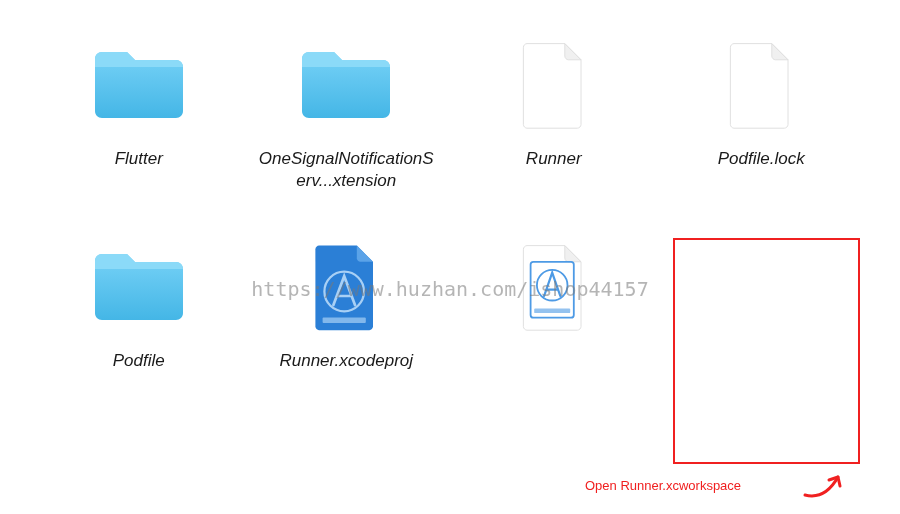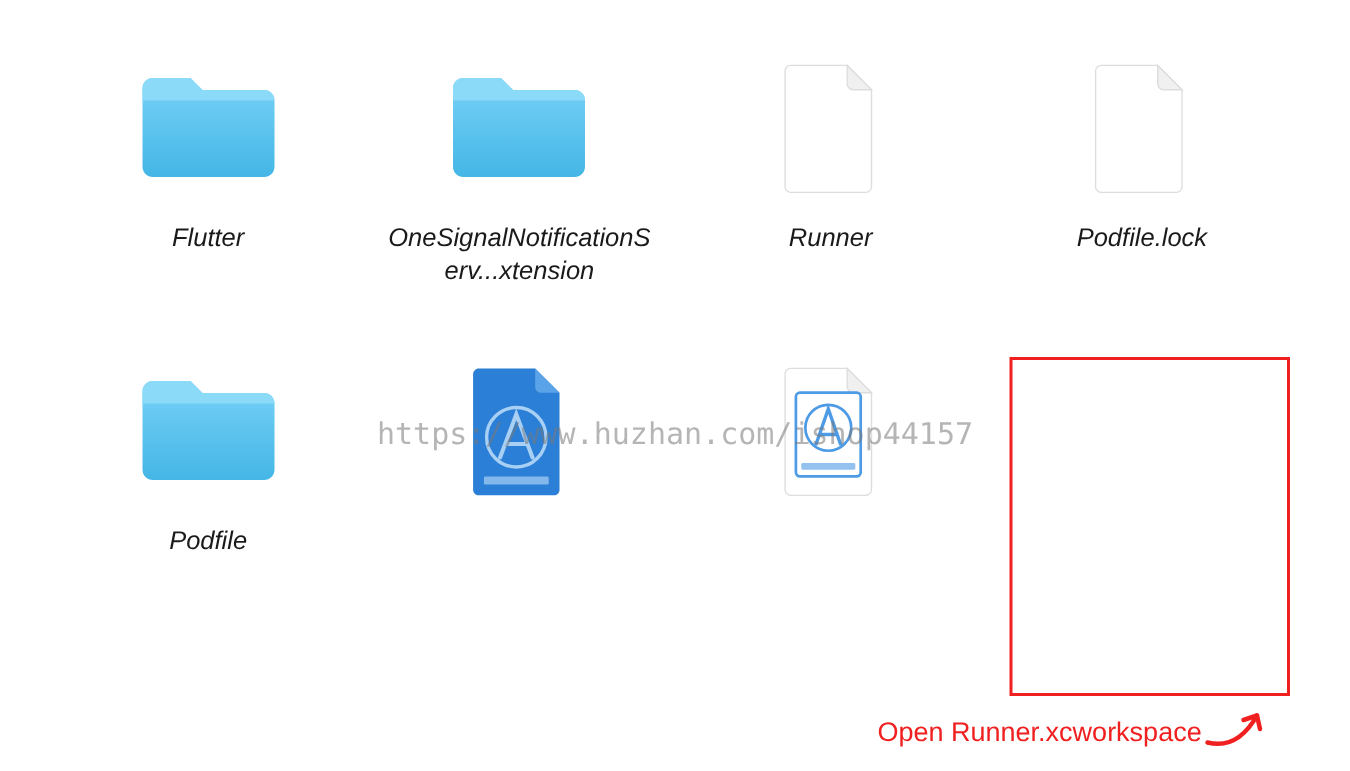--- a/index.html
+++ b/index.html
@@ -40,21 +40,21 @@
       word-break: break-word;
     }
     .highlight-box {
       position: absolute;
       border: 2px solid #f02020;
       pointer-events: none;
     }
     .annotation {
       position: absolute;
       color: #f02020;
-      font-size: 18px;
+      font-size: 13px;
       font-weight: 400;
     }
     .annotation-arrow {
       position: absolute;
       color: #f02020;
     }
     .watermark {
       position: absolute;
       top: 50%;
       left: 50%;
@@ -129,20 +129,21 @@
   <div class="item">
     <div class="icon-wrap">
       <svg viewBox="0 0 80 100" width="72" height="90">
         <path d="M10 4h42l18 18v72c0 2-2 4-4 4H10c-2 0-4-2-4-4V8c0-2 2-4 4-4z" fill="#2b7fd6"></path>
         <path d="M52 4l18 18H56c-2 0-4-2-4-4V4z" fill="#5ba3e8"></path>
         <circle cx="38" cy="55" r="22" fill="none" stroke="#a8d0f5" stroke-width="2.5"></circle>
         <path d="M26 70 L38 38 L50 70 M30 60 h16" fill="none" stroke="#a8d0f5" stroke-width="3" stroke-linecap="round"></path>
         <rect x="14" y="84" width="48" height="6" rx="1" fill="#a8d0f5" opacity="0.7"></rect>
       </svg>
     </div>
+    <div class="label">Runner.xcodeproj</div>
   </div>
 
   <div class="item">
     <div class="icon-wrap">
       <svg viewBox="0 0 80 100" width="72" height="90">
         <path d="M10 4h42l18 18v72c0 2-2 4-4 4H10c-2 0-4-2-4-4V8c0-2 2-4 4-4z" fill="#fff" stroke="#ddd" stroke-width="1"></path>
         <path d="M52 4l18 18H56c-2 0-4-2-4-4V4z" fill="#f0f0f0" stroke="#ddd" stroke-width="1"></path>
         <rect x="14" y="22" width="48" height="62" rx="3" fill="none" stroke="#4d9ae5" stroke-width="2"></rect>
         <circle cx="38" cy="48" r="17" fill="none" stroke="#4d9ae5" stroke-width="2"></circle>
         <path d="M29 60 L38 34 L47 60 M32 53 h12" fill="none" stroke="#4d9ae5" stroke-width="2.5" stroke-linecap="round"></path>

